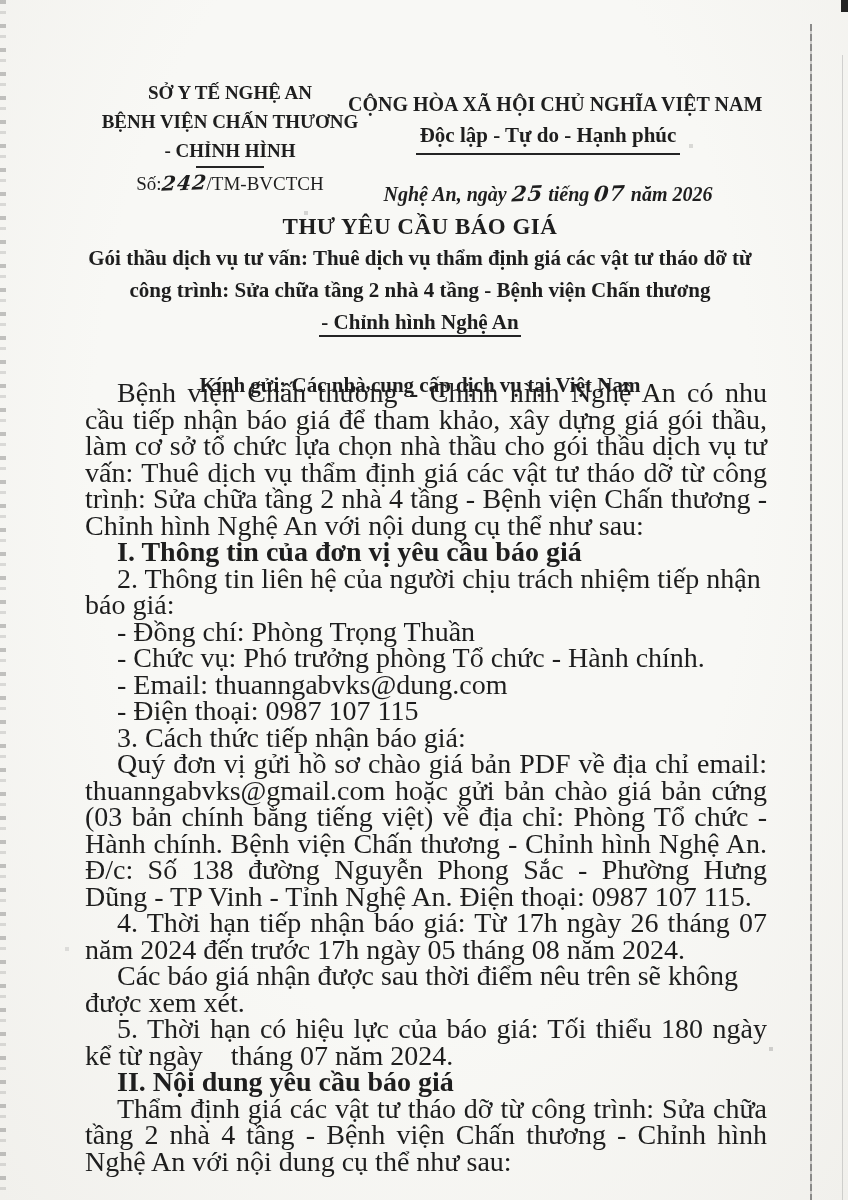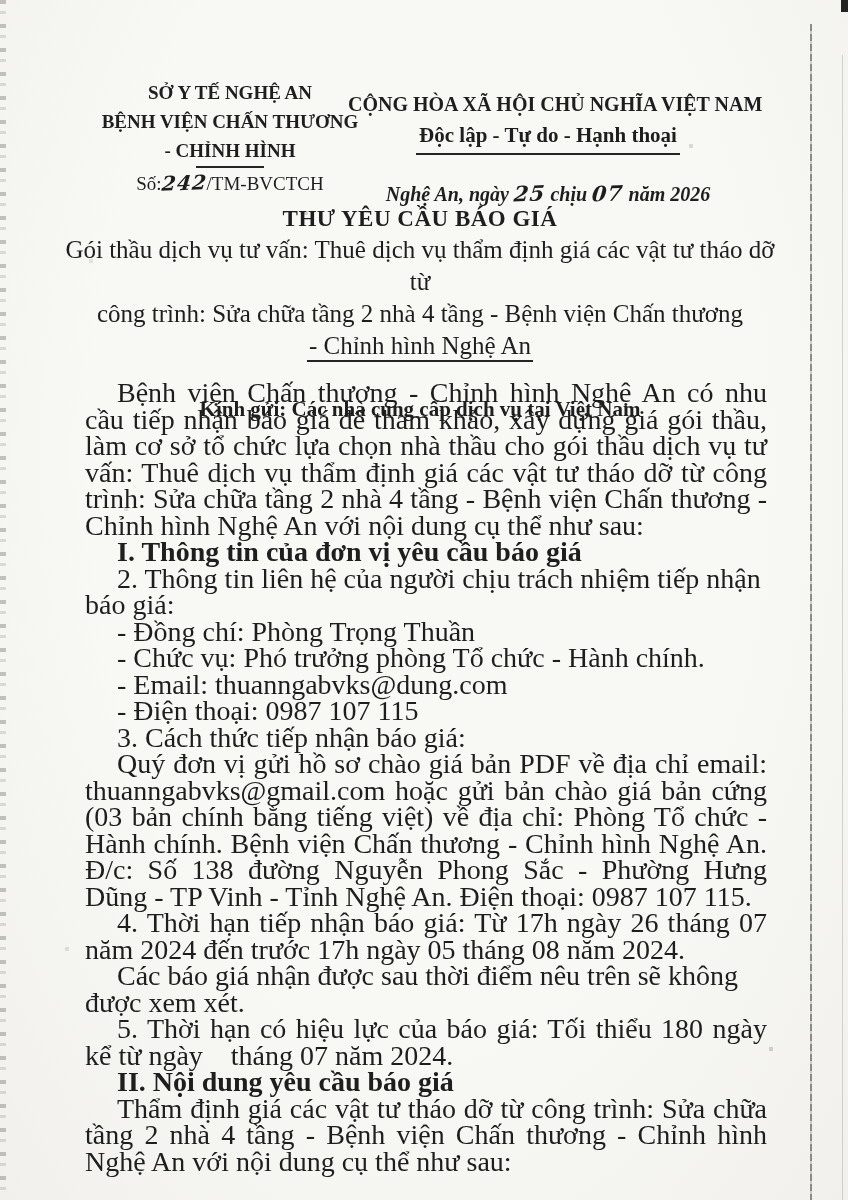--- a/index.html
+++ b/index.html
@@ -50,23 +50,23 @@
   .lh-right .motto{font-size:21px;line-height:32px;}
   .lh-rule{width:68px;height:2px;background:#242424;margin:1px auto 2px;}
   .lh-rule2{width:264px;height:2px;background:#242424;margin:2px auto 0;}
   .doc-number{font-size:19px;line-height:27px;font-weight:normal;white-space:nowrap;}
   .date-line{margin-top:26px;font-style:italic;font-weight:bold;font-size:20px;white-space:nowrap;}
   .handwritten{
     display:inline-block;font-family:"DejaVu Serif",serif;font-style:italic;font-weight:bold;
     transform:skewX(-7deg) rotate(-2deg);font-size:1.06em;letter-spacing:1px;
   }
   
-  .title-block{position:absolute;left:62px;top:204px;width:716px;text-align:center;}
+  .title-block{position:absolute;left:62px;top:212px;width:716px;text-align:center;}
   .doc-title{font-size:23px;font-weight:bold;line-height:30px;letter-spacing:.5px;}
-  .doc-subtitle{font-size:25px;font-weight:normal;line-height:32px;}
+  .doc-subtitle{font-size:21px;font-weight:bold;line-height:32px;}
   .underlined{border-bottom:2px solid #242424;padding:0 2px 1px;}
   .salutation{margin-top:35px;font-size:21px;font-weight:bold;}
   
   .body-text{position:absolute;left:85px;top:380px;width:682px;font-size:28px;line-height:26.5px;}
   .body-text p{margin:0;text-indent:32px;}
   .just{text-align:justify;}
   .bold{font-weight:bold;}
 </style>
 </head>
 <body>
@@ -82,23 +82,23 @@
   <div class="lh-left">
     <div class="lh-line">SỞ Y TẾ NGHỆ AN</div>
     <div class="lh-line">BỆNH VIỆN CHẤN THƯƠNG</div>
     <div class="lh-line">- CHỈNH HÌNH</div>
     <div class="lh-rule"></div>
     <div class="doc-number"><span>Số:</span><span class="handwritten">242</span><span>/TM-BVCTCH</span></div>
   </div>
 
   <div class="lh-right">
     <div class="lh-line nat-title">CỘNG HÒA XÃ HỘI CHỦ NGHĨA VIỆT NAM</div>
-    <div class="lh-line motto">Độc lập - Tự do - Hạnh thoại</div>
+    <div class="lh-line motto">Độc lập - Tự do - Hạnh phúc</div>
     <div class="lh-rule2"></div>
-    <div class="date-line"><span>Nghệ An, ngày </span><span class="handwritten">25</span><span> chịu </span><span class="handwritten">07</span><span> năm 2026</span></div>
+    <div class="date-line"><span>Nghệ An, ngày </span><span class="handwritten">25</span><span> tiếng </span><span class="handwritten">07</span><span> năm 2026</span></div>
   </div>
 
   <div class="title-block">
     <div class="doc-title">THƯ YÊU CẦU BÁO GIÁ</div>
     <div class="doc-subtitle">Gói thầu dịch vụ tư vấn: Thuê dịch vụ thẩm định giá các vật tư tháo dỡ từ</div>
     <div class="doc-subtitle">công trình: Sửa chữa tầng 2 nhà 4 tầng - Bệnh viện Chấn thương</div>
     <div class="doc-subtitle"><span class="underlined">- Chỉnh hình Nghệ An</span></div>
     <div class="salutation">Kính gửi: Các nhà cung cấp dịch vụ tại Việt Nam</div>
   </div>
 

